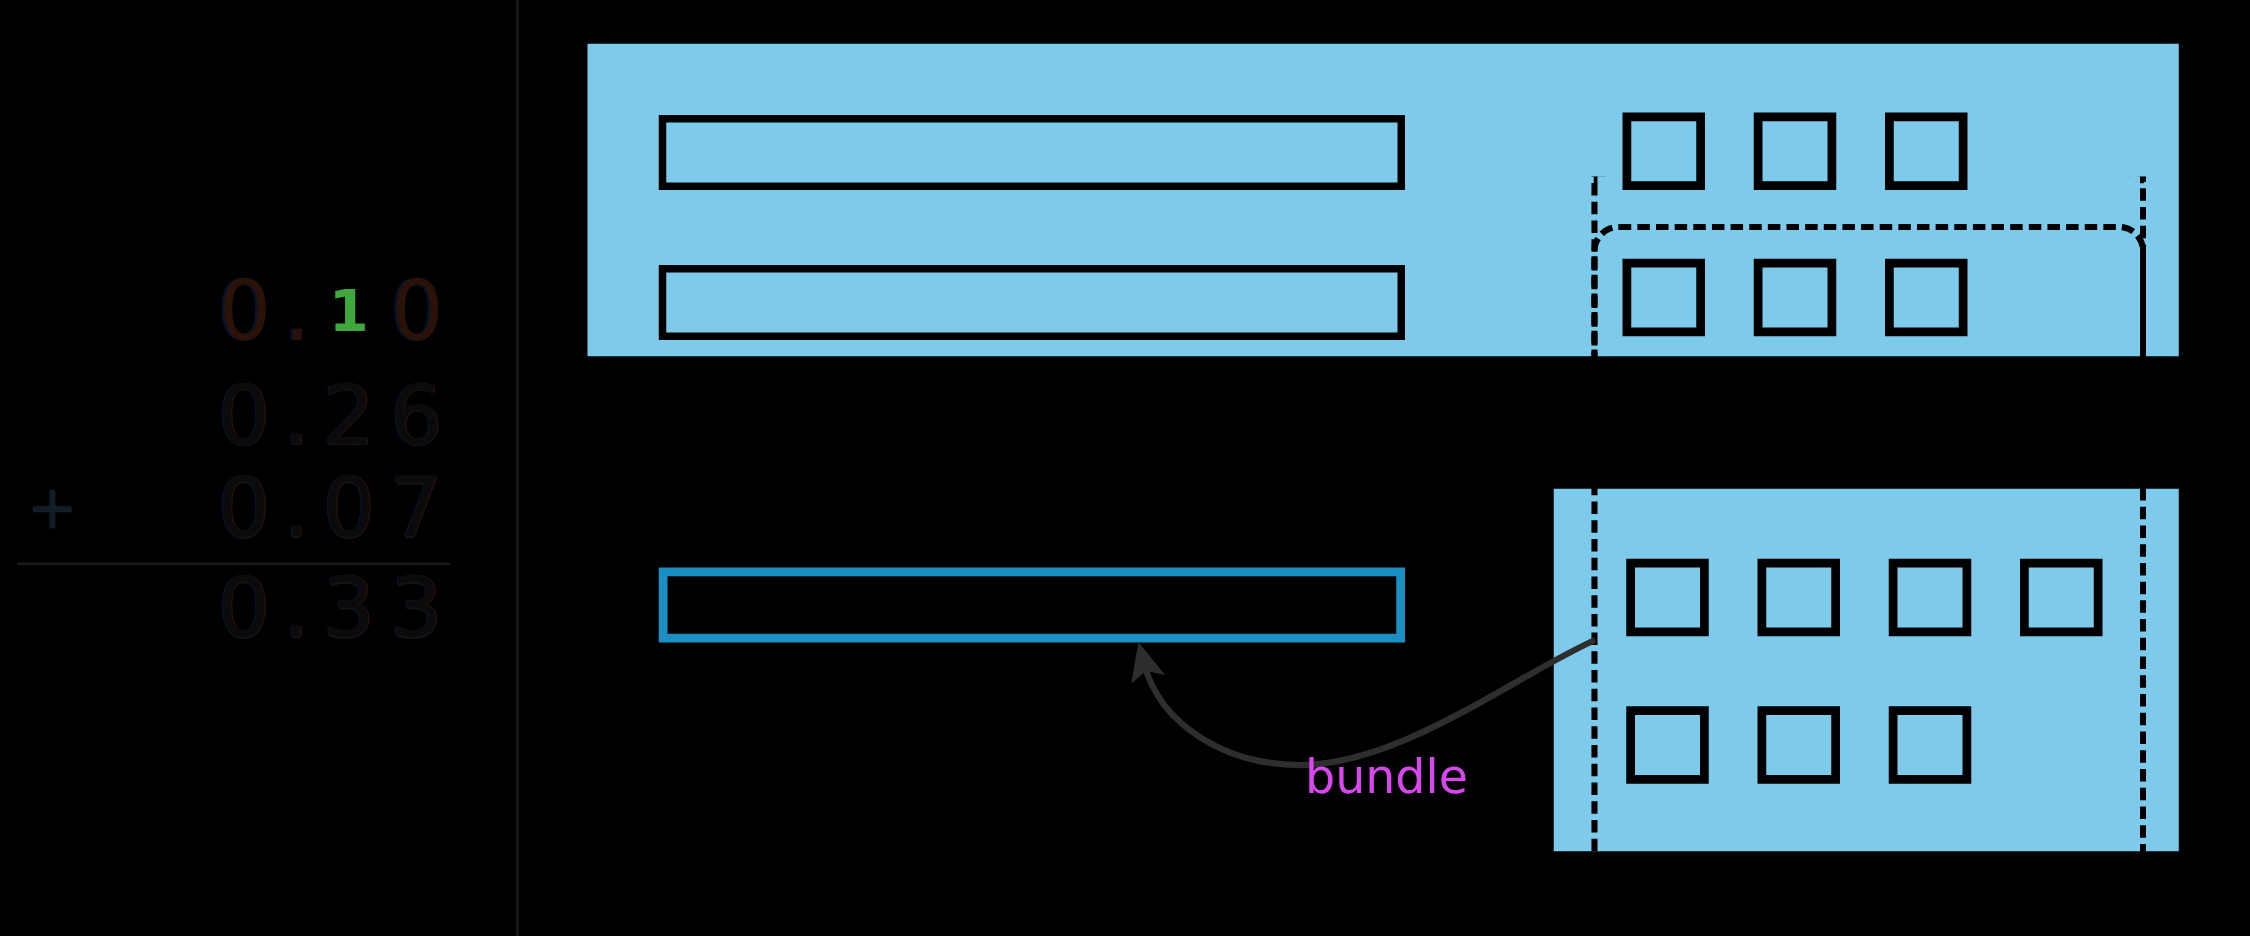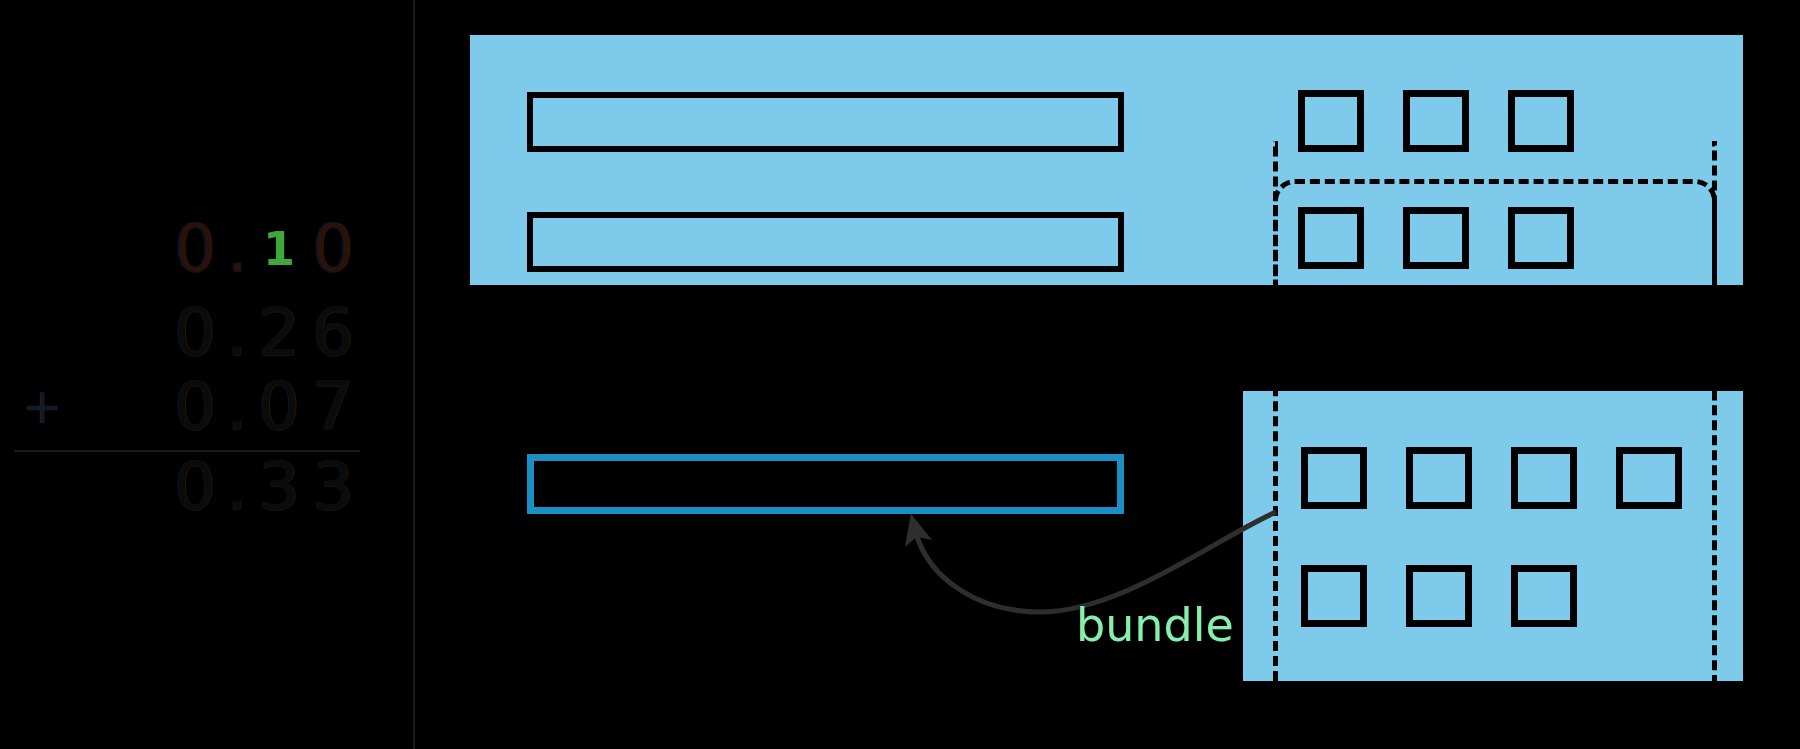--- a/index.html
+++ b/index.html
@@ -144,24 +144,24 @@
 
   
   #bundle-arrow {
     position: absolute;
     left: 880px; top: 430px;
     width: 420px; height: 220px;
     pointer-events: none;
   }
   #bundle-caption {
     position: absolute;
-    left: 1076px; top: 602px;
-    font-size: 46px;
+    left: 1044px; top: 602px;
+    font-size: 38px;
     line-height: 1;
-    color: #86efac;
+    color: #d946ef;
     white-space: nowrap;
   }
 </style>
 </head>
 <body>
 
 <div id="stage">
 
   <div id="left-panel">
 

